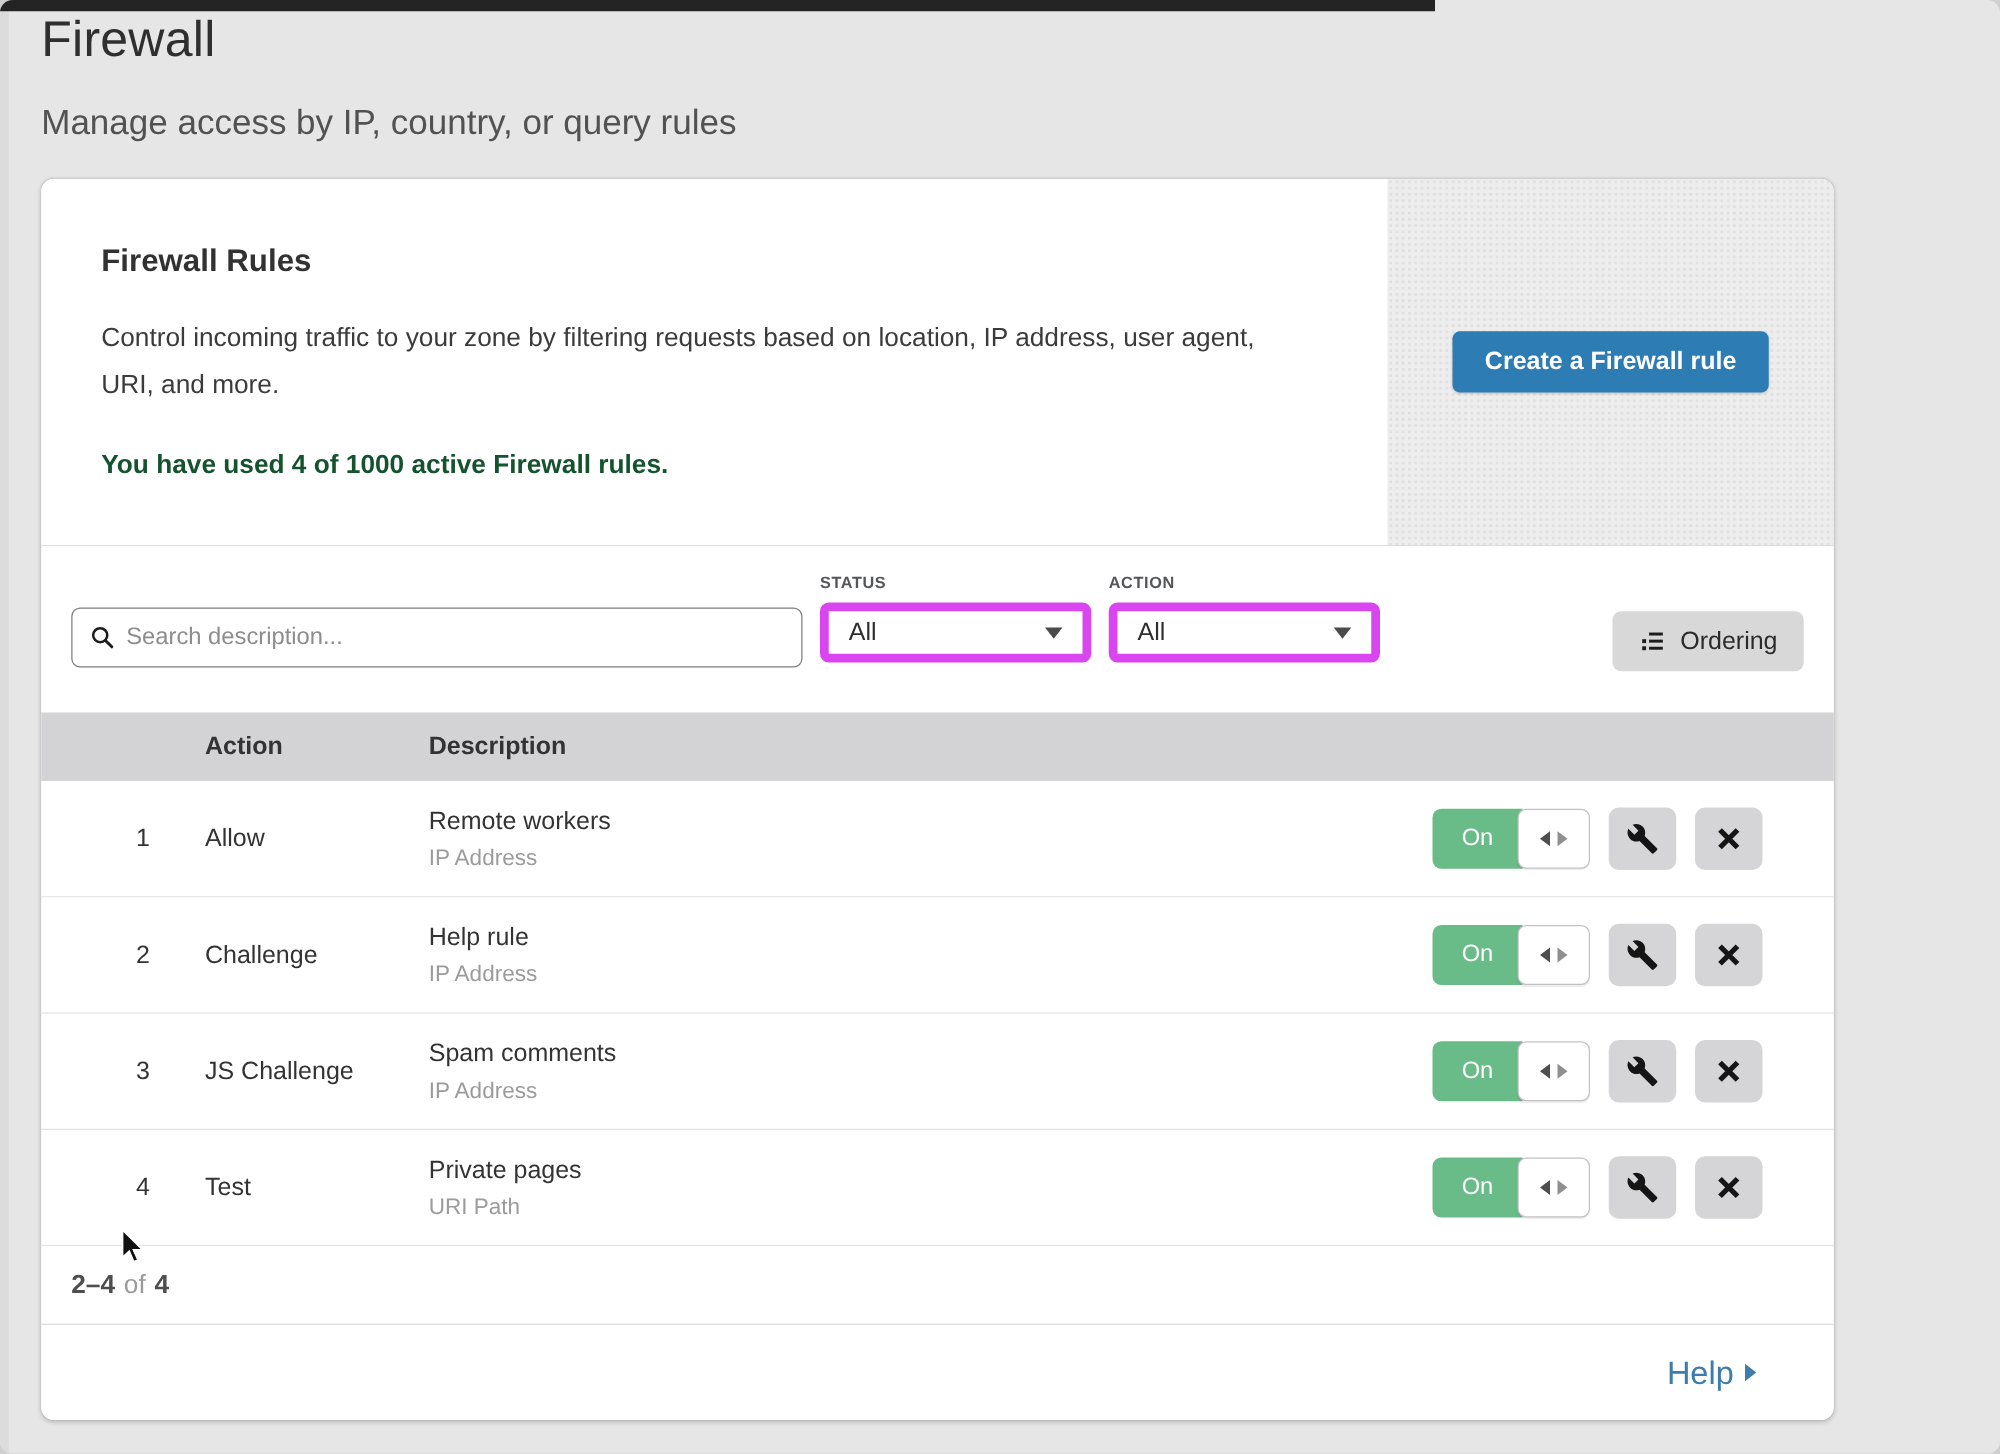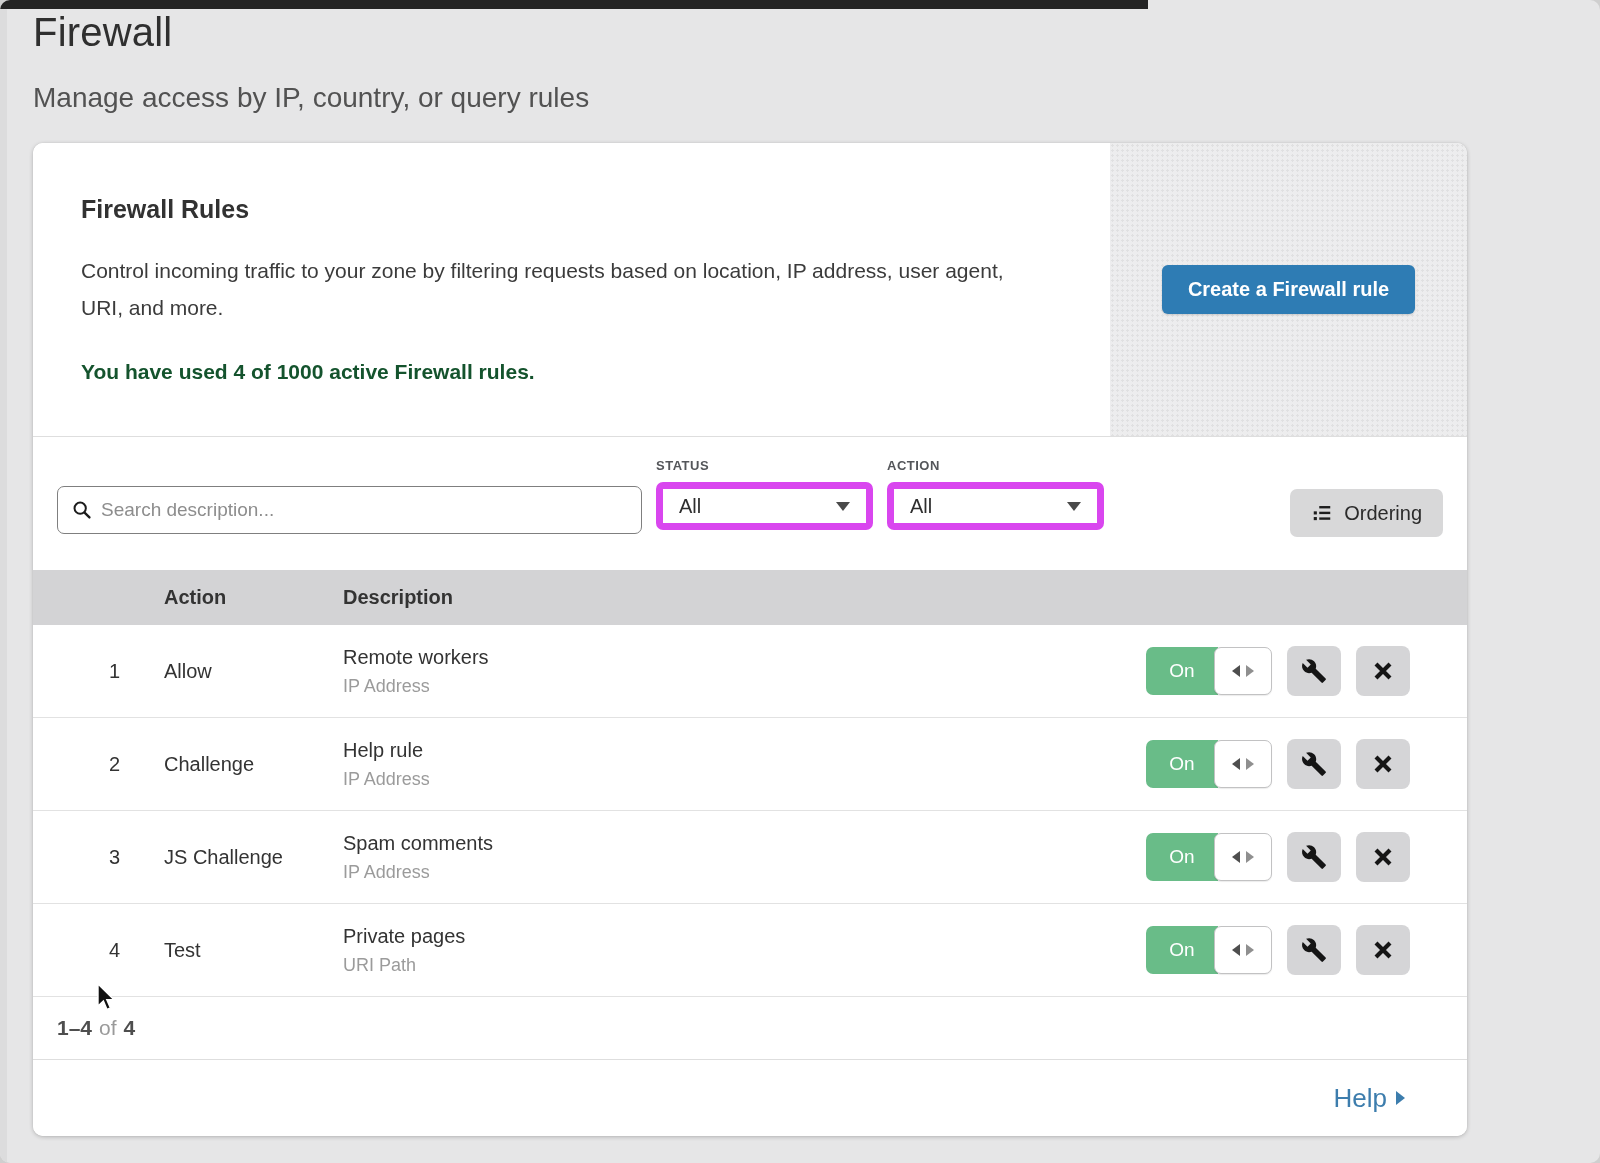--- a/index.html
+++ b/index.html
@@ -291,21 +291,21 @@
       <button class="icon-btn">
         <svg width="24" height="24" viewBox="0 0 24 24">
           <path d="M5 5 L19 19 M19 5 L5 19" stroke="#151515" stroke-width="4.2"></path>
         </svg>
       </button>
     </div>
   </div>
 </div>
 
     <div class="pagination">
-      <span class="pg-strong">1–4</span>
+      <span class="pg-strong">2–4</span>
       <span class="pg-of">of</span>
       <span class="pg-strong">4</span>
     </div>
 
     <div class="card-footer">
       <a class="help-link" style="color: rgb(61, 125, 173);">
         <span>Help</span>
         <span class="help-tri" style="border-left: 9px solid rgb(61, 125, 173);"></span>
       </a>
     </div>

